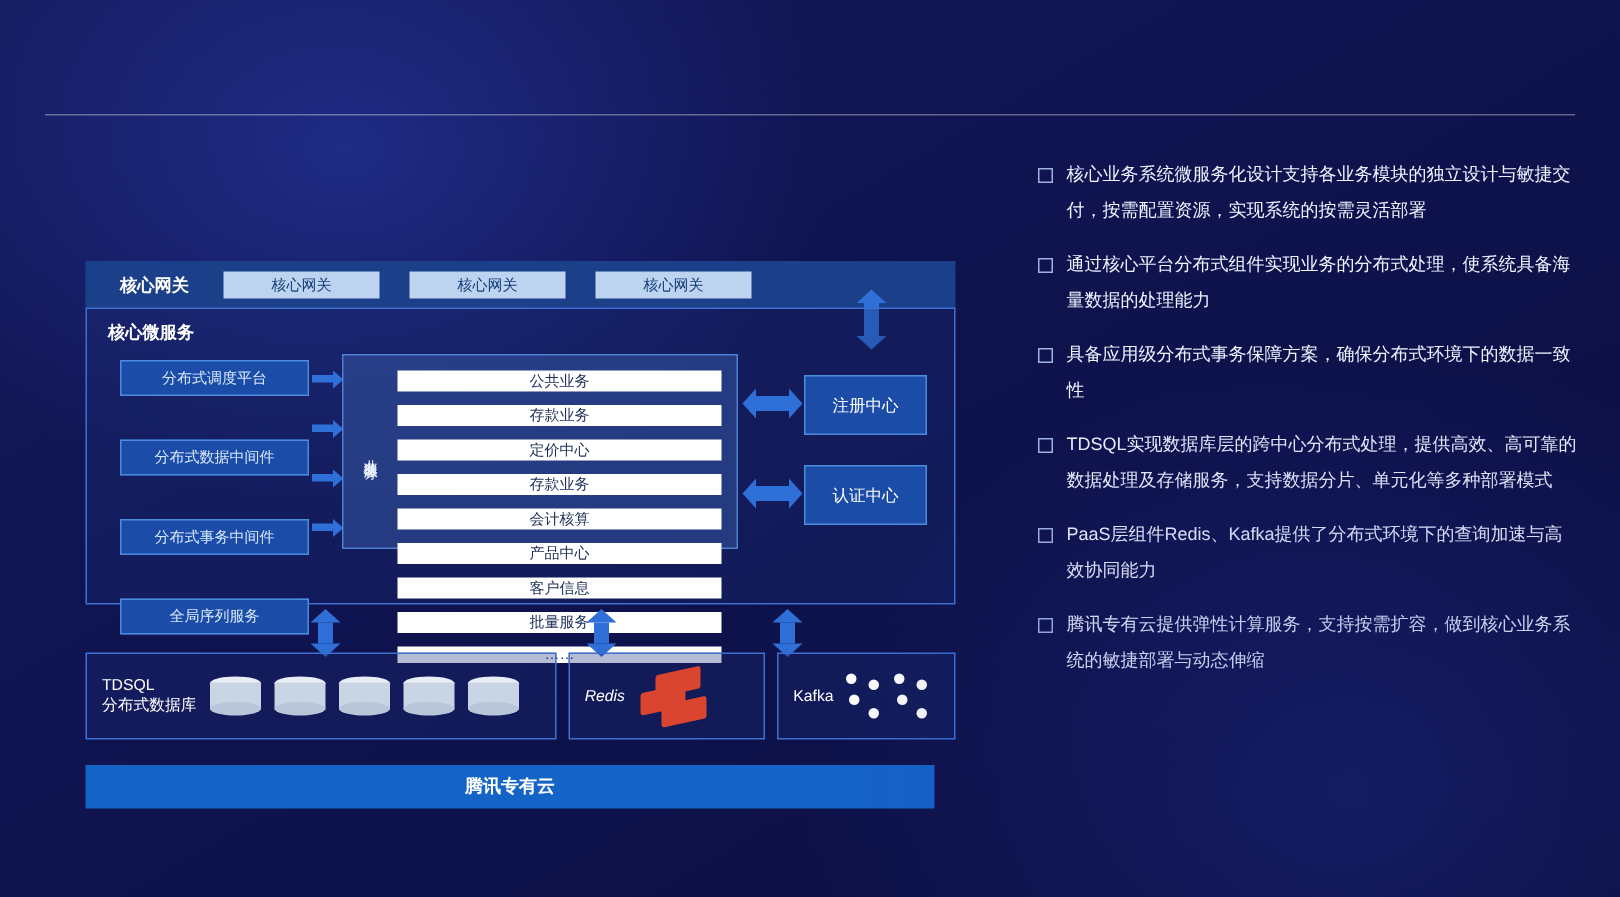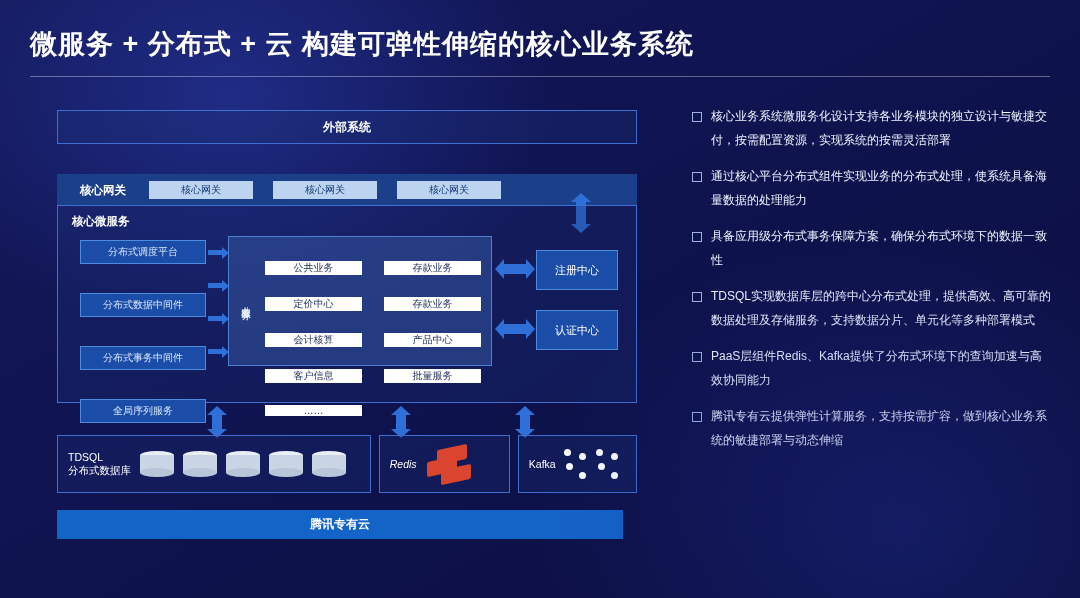--- a/index.html
+++ b/index.html
@@ -166,24 +166,24 @@
     justify-content: center;
     font-size: 9.5px;
     line-height: 12px;
     color: #eaf1fd;
     text-align: center;
   }
   .svc-side span { writing-mode: vertical-rl; letter-spacing: 1px; }
   .svc-grid {
     flex: 1;
     display: grid;
-    grid-template-columns: repeat(2, 1fr);
+    grid-template-columns: repeat(1, 1fr);
     grid-template-rows: repeat(3, 1fr);
-    gap: 22px;
-    padding: 24px 10px 10px 2px;
+    gap: 9px;
+    padding: 10px 10px 10px 2px;
   }
   .svc-cell {
     background: #ffffff;
     color: #1b2c55;
     font-size: 10px;
     display: flex;
     align-items: center;
     justify-content: center;
   }
 
@@ -332,28 +332,24 @@
     margin: 8px 9px 0 0;
     flex: none;
   }
   .feat-text { flex: 1; color: #eef3ff; }
 </style>
 </head>
 <body>
 
 <div class="page">
 
-  <div class="title">微服务 + 分布式 + 云 构建可弹性伸缩的核心业务系统</div>
   <div class="title-rule"></div>
 
   <div class="diagram">
 
-    <div class="outer-box">
-      <span>外部系统</span>
-    </div>
 
     <div class="gateway-row">
       <div class="gateway-label">核心网关</div>
       <div class="gw-chip">核心网关</div>
       <div class="gw-chip">核心网关</div>
       <div class="gw-chip">核心网关</div>
     </div>
 
     <div class="arrow arr-v" style="left:519px; top:92px; height:22px;"></div>
 

